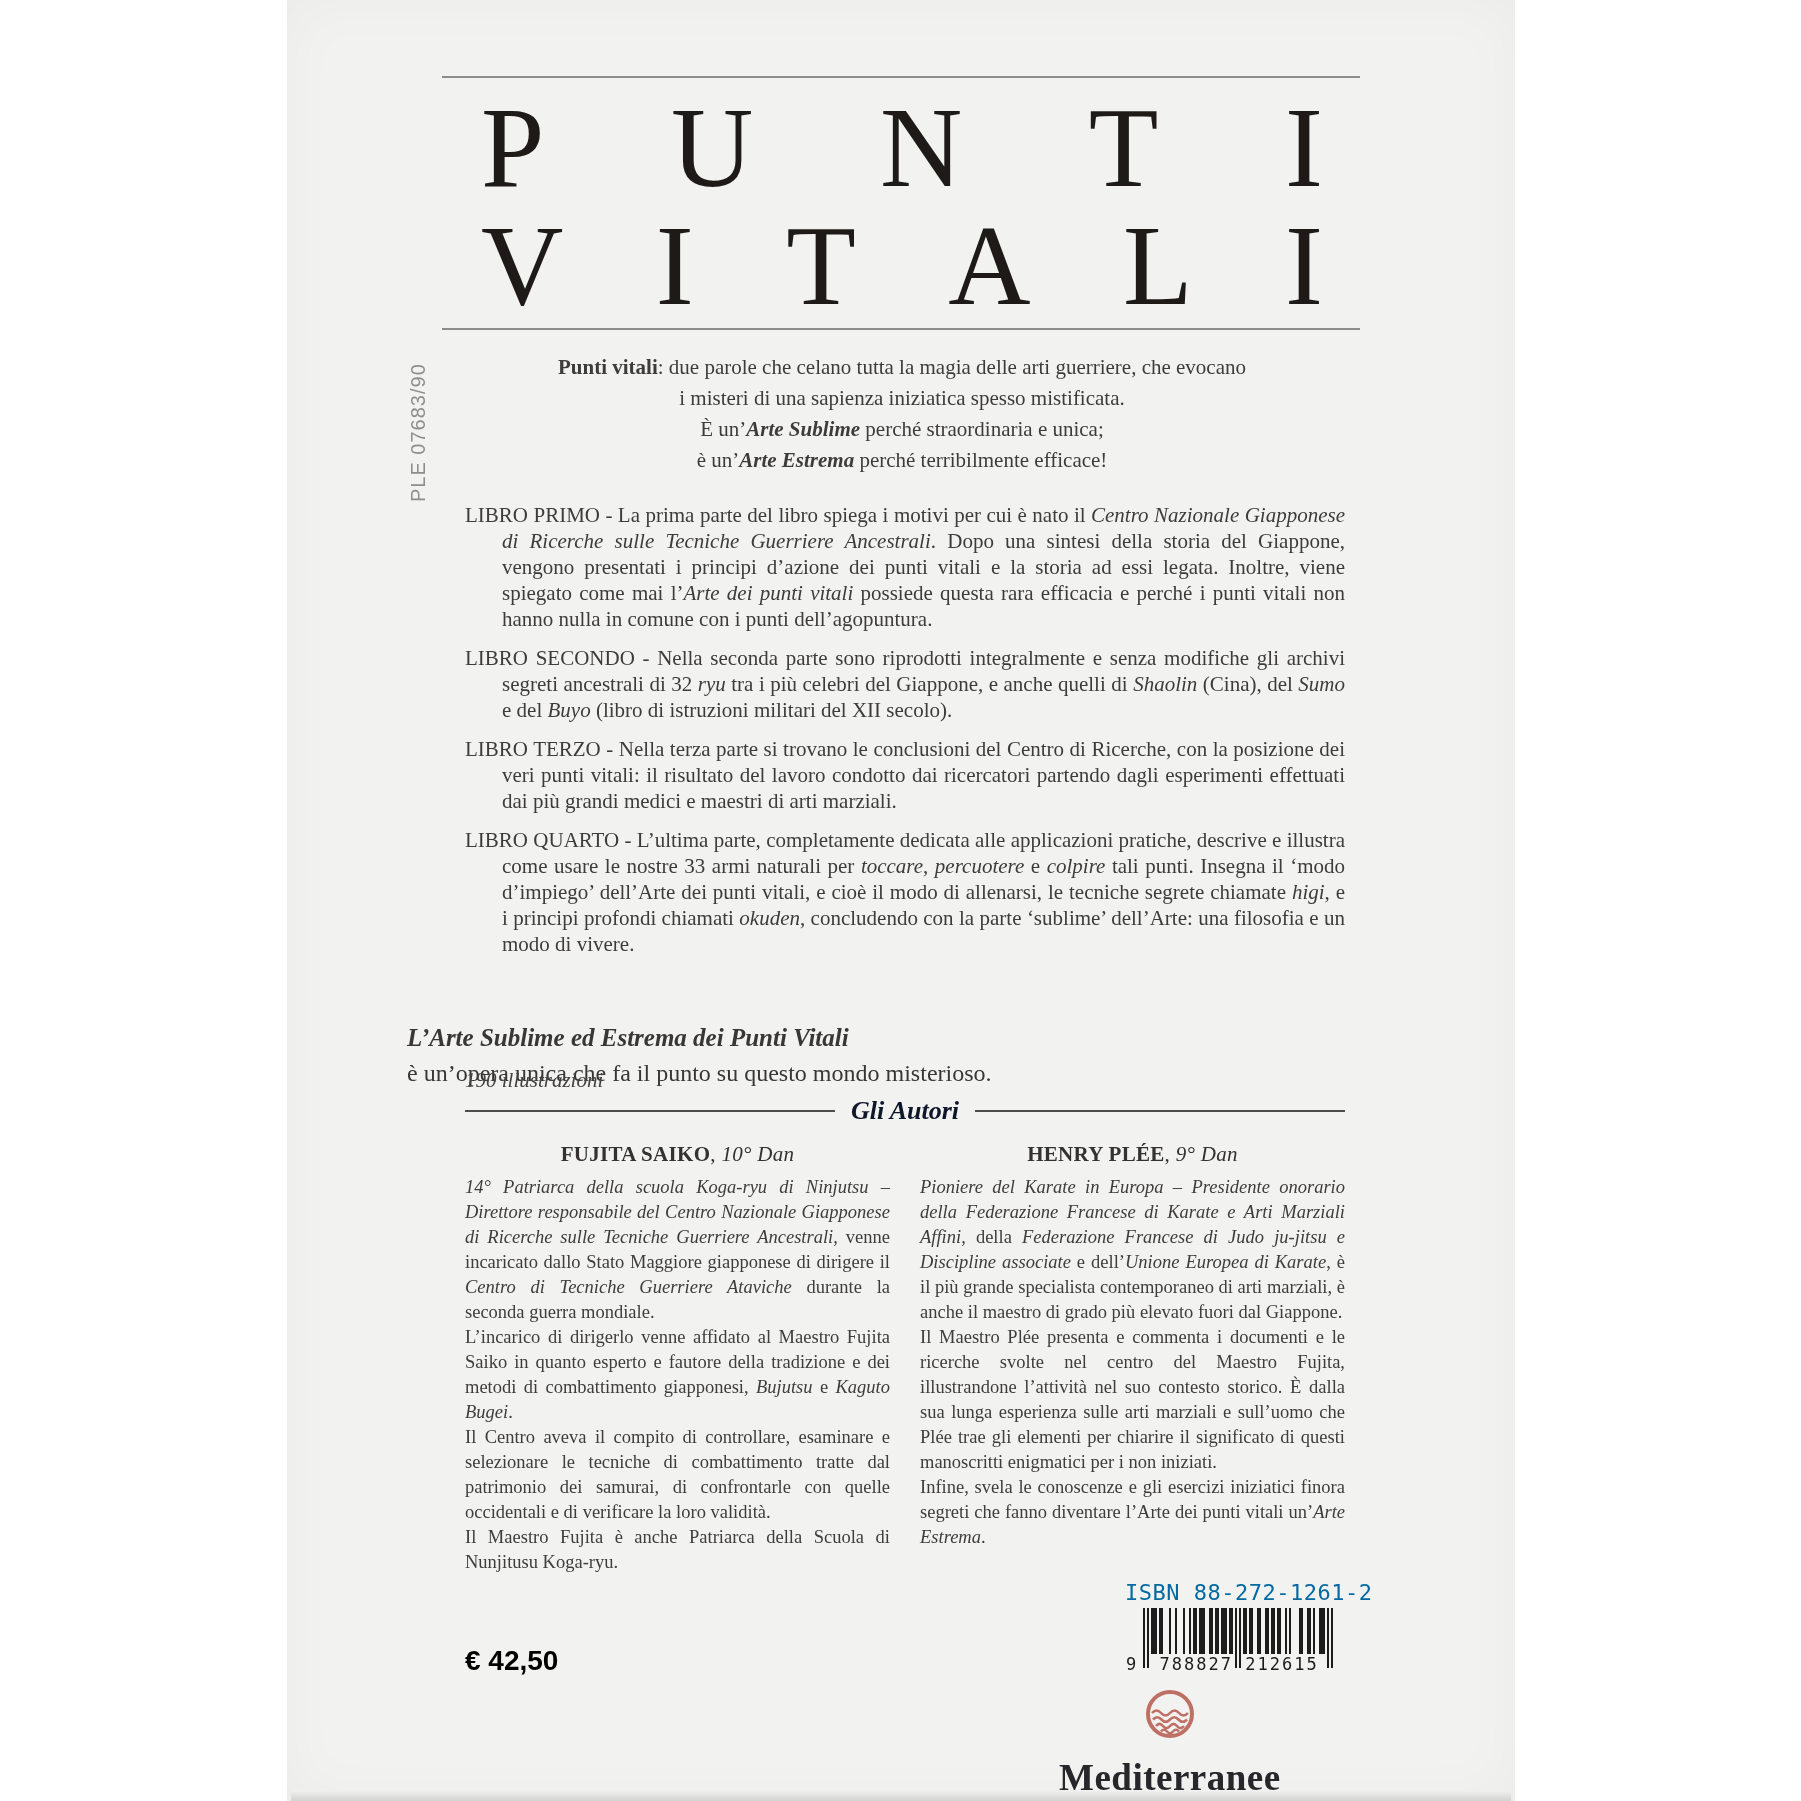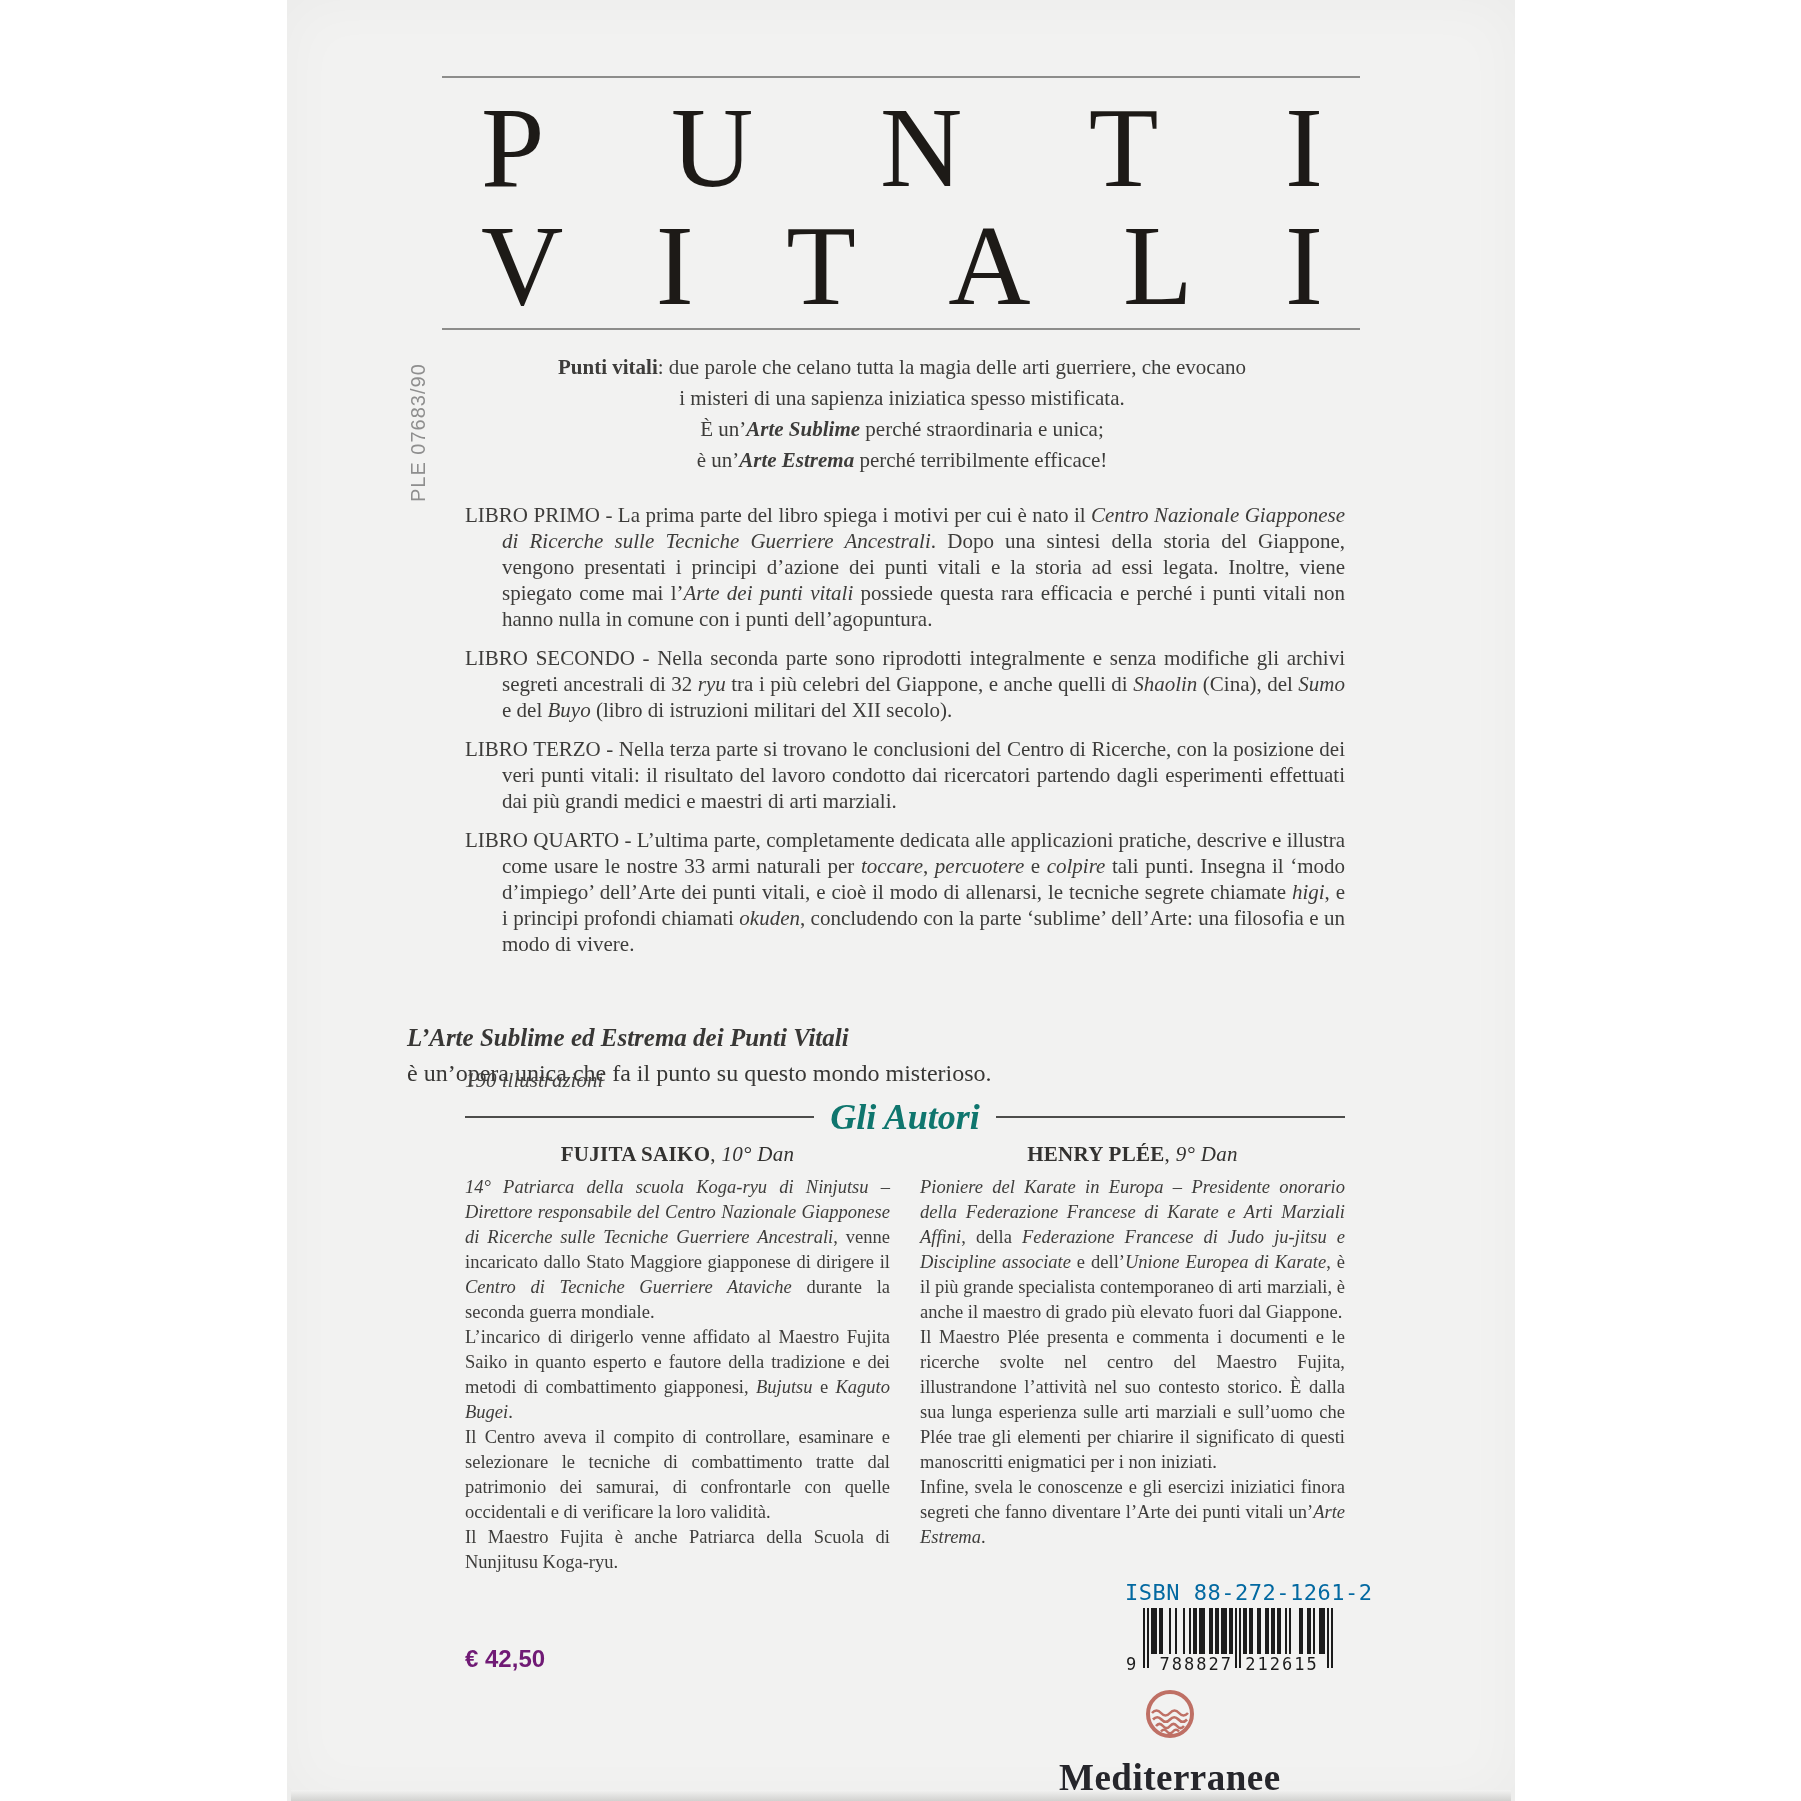--- a/index.html
+++ b/index.html
@@ -53,32 +53,32 @@
   .tagline-1{font-size:25px;font-weight:bold;font-style:italic;margin-bottom:8px;}
   .tagline-2{font-size:24px;}
   
   .illustrations{position:absolute;left:178px;top:1068px;font-style:italic;font-size:21px;color:#434240;}
   
   .authors-heading{
     position:absolute;left:178px;width:880px;top:1096px;
     display:flex;align-items:center;gap:16px;
   }
   .authors-heading .h-rule{flex:1;height:2px;background:#4d4d4b;}
-  .authors-heading .h-label{font-size:36px;font-weight:bold;font-style:italic;color:#0f766e;white-space:nowrap;text-align:center;}
+  .authors-heading .h-label{font-size:26px;font-weight:bold;font-style:italic;color:#0f172a;white-space:nowrap;text-align:center;}
   
   .columns{position:absolute;left:178px;width:880px;top:1142px;display:flex;gap:30px;}
   .col{width:425px;}
   .col-header{text-align:center;font-size:21px;color:#333230;margin:0 0 8px 0;letter-spacing:0.3px;}
   .col p.bio{
     text-align:justify;font-size:18.5px;line-height:25px;margin:0;color:#3e3d3b;
   }
   
   .price{
     position:absolute;left:178px;top:1645px;
-    font-family:"Liberation Sans",sans-serif;font-weight:bold;font-size:24px;color:#701a75;
+    font-family:"Liberation Sans",sans-serif;font-weight:bold;font-size:28px;color:#000000;
   }
   .isbn-block{position:absolute;left:838px;top:1580px;width:210px;text-align:center;}
   .isbn-label{font-family:"DejaVu Sans Mono",monospace;font-size:22px;color:#0369a1;letter-spacing:0.5px;white-space:nowrap;}
   .barcode-wrap{position:relative;width:190px;margin:3px 0 0 18px;height:64px;}
   .ean{position:absolute;top:46px;left:0;width:100%;height:18px;font-family:"DejaVu Sans Mono",monospace;font-size:17px;color:#1c1c1c;}
   .ean .e1{position:absolute;left:-17px;top:0;}
   .ean .e2{position:absolute;left:8px;width:82px;text-align:right;letter-spacing:2px;}
   .ean .e3{position:absolute;left:98px;width:82px;text-align:center;letter-spacing:2px;}
   
   .publisher{position:absolute;left:772px;top:1688px;display:flex;align-items:center;gap:16px;flex-direction:column;}

